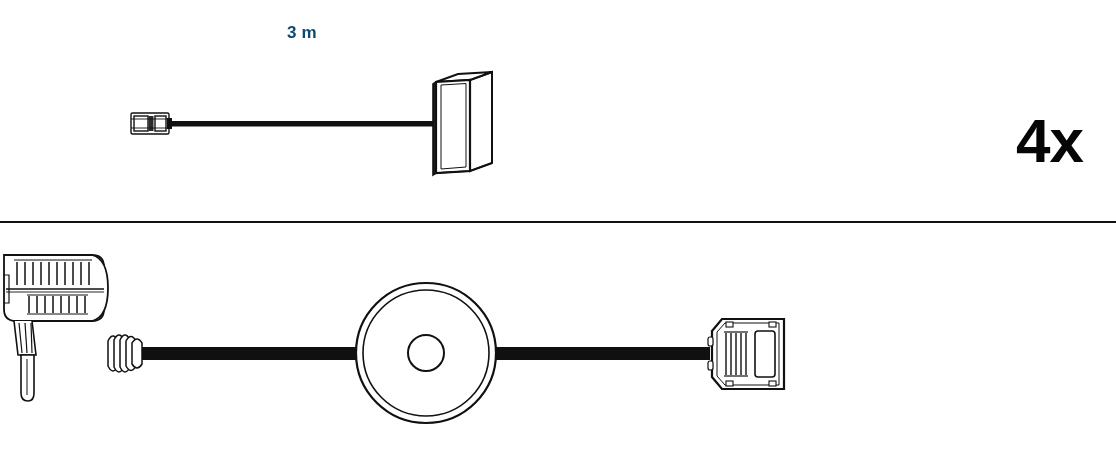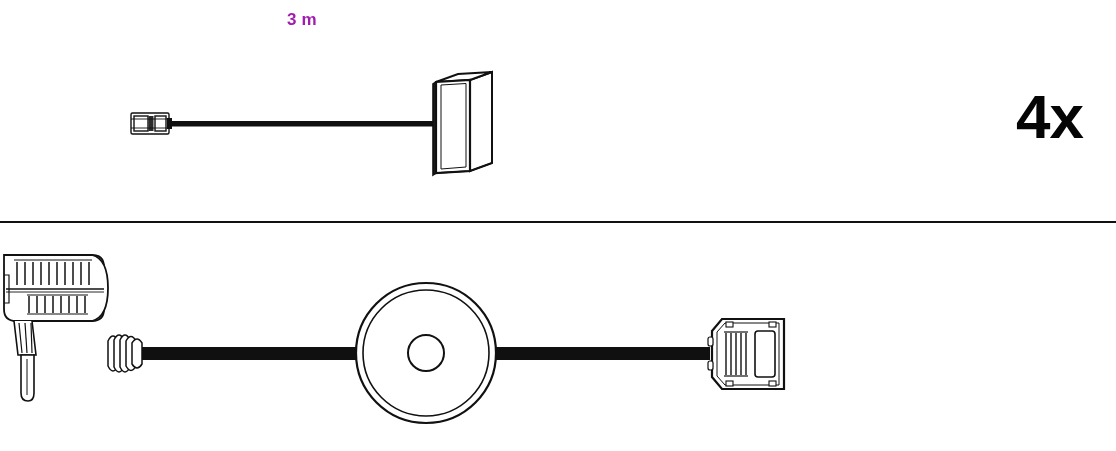--- a/index.html
+++ b/index.html
@@ -34,24 +34,25 @@
     top: 221px;
     width: 1116px;
     height: 0;
     border-top: 2px solid #111111;
   }
 
   .len-label {
     position: absolute;
     font-weight: bold;
     font-size: 17px;
-    color: #a21caf;
+    color: #0c4a6e;
     letter-spacing: 0.2px;
     white-space: nowrap;
     font-family: "Liberation Sans", sans-serif;
+    margin-top: 13px;
   }
   #label-3m { left: 287px; top: 10px;  }
 
   .led-text {
     position: absolute;
     left: 510px;
     top: 100px;
     font-size: 35px;
     font-weight: bold;
     color: #1a1a1a;
@@ -60,20 +61,21 @@
   }
 
   .qty {
     position: absolute;
     font-size: 62px;
     font-weight: bold;
     color: #050505;
     letter-spacing: -1px;
     font-family: "Liberation Sans", sans-serif;
     line-height: 1;
+    margin-top: 24px;
   }
   #qty-led    { left: 1016px; top: 86px; }
 
   .art {
     position: absolute;
     display: block;
   }
   #art-led    { left: 0; top: 0; }
   #art-supply { left: 0; top: 0; }
 

